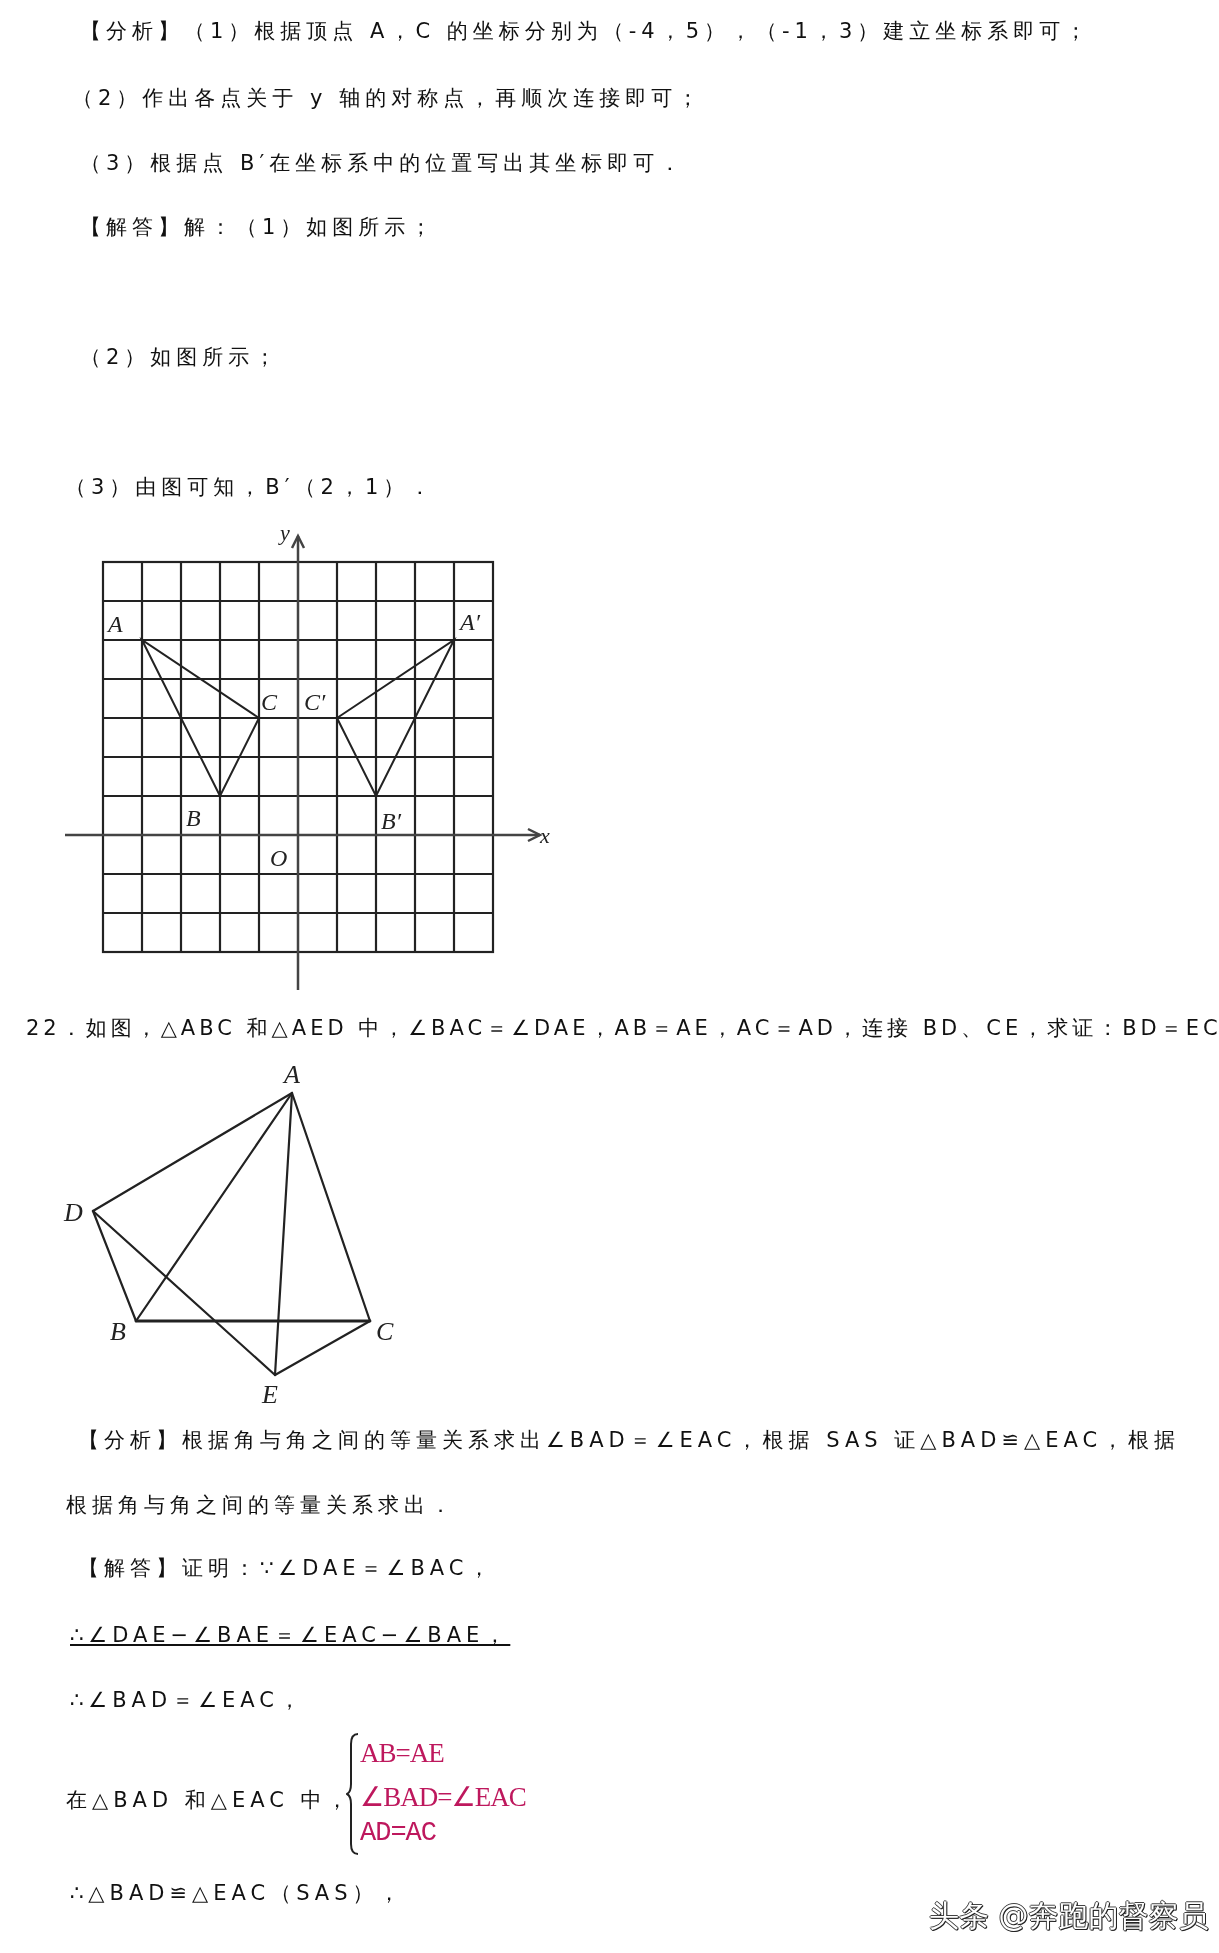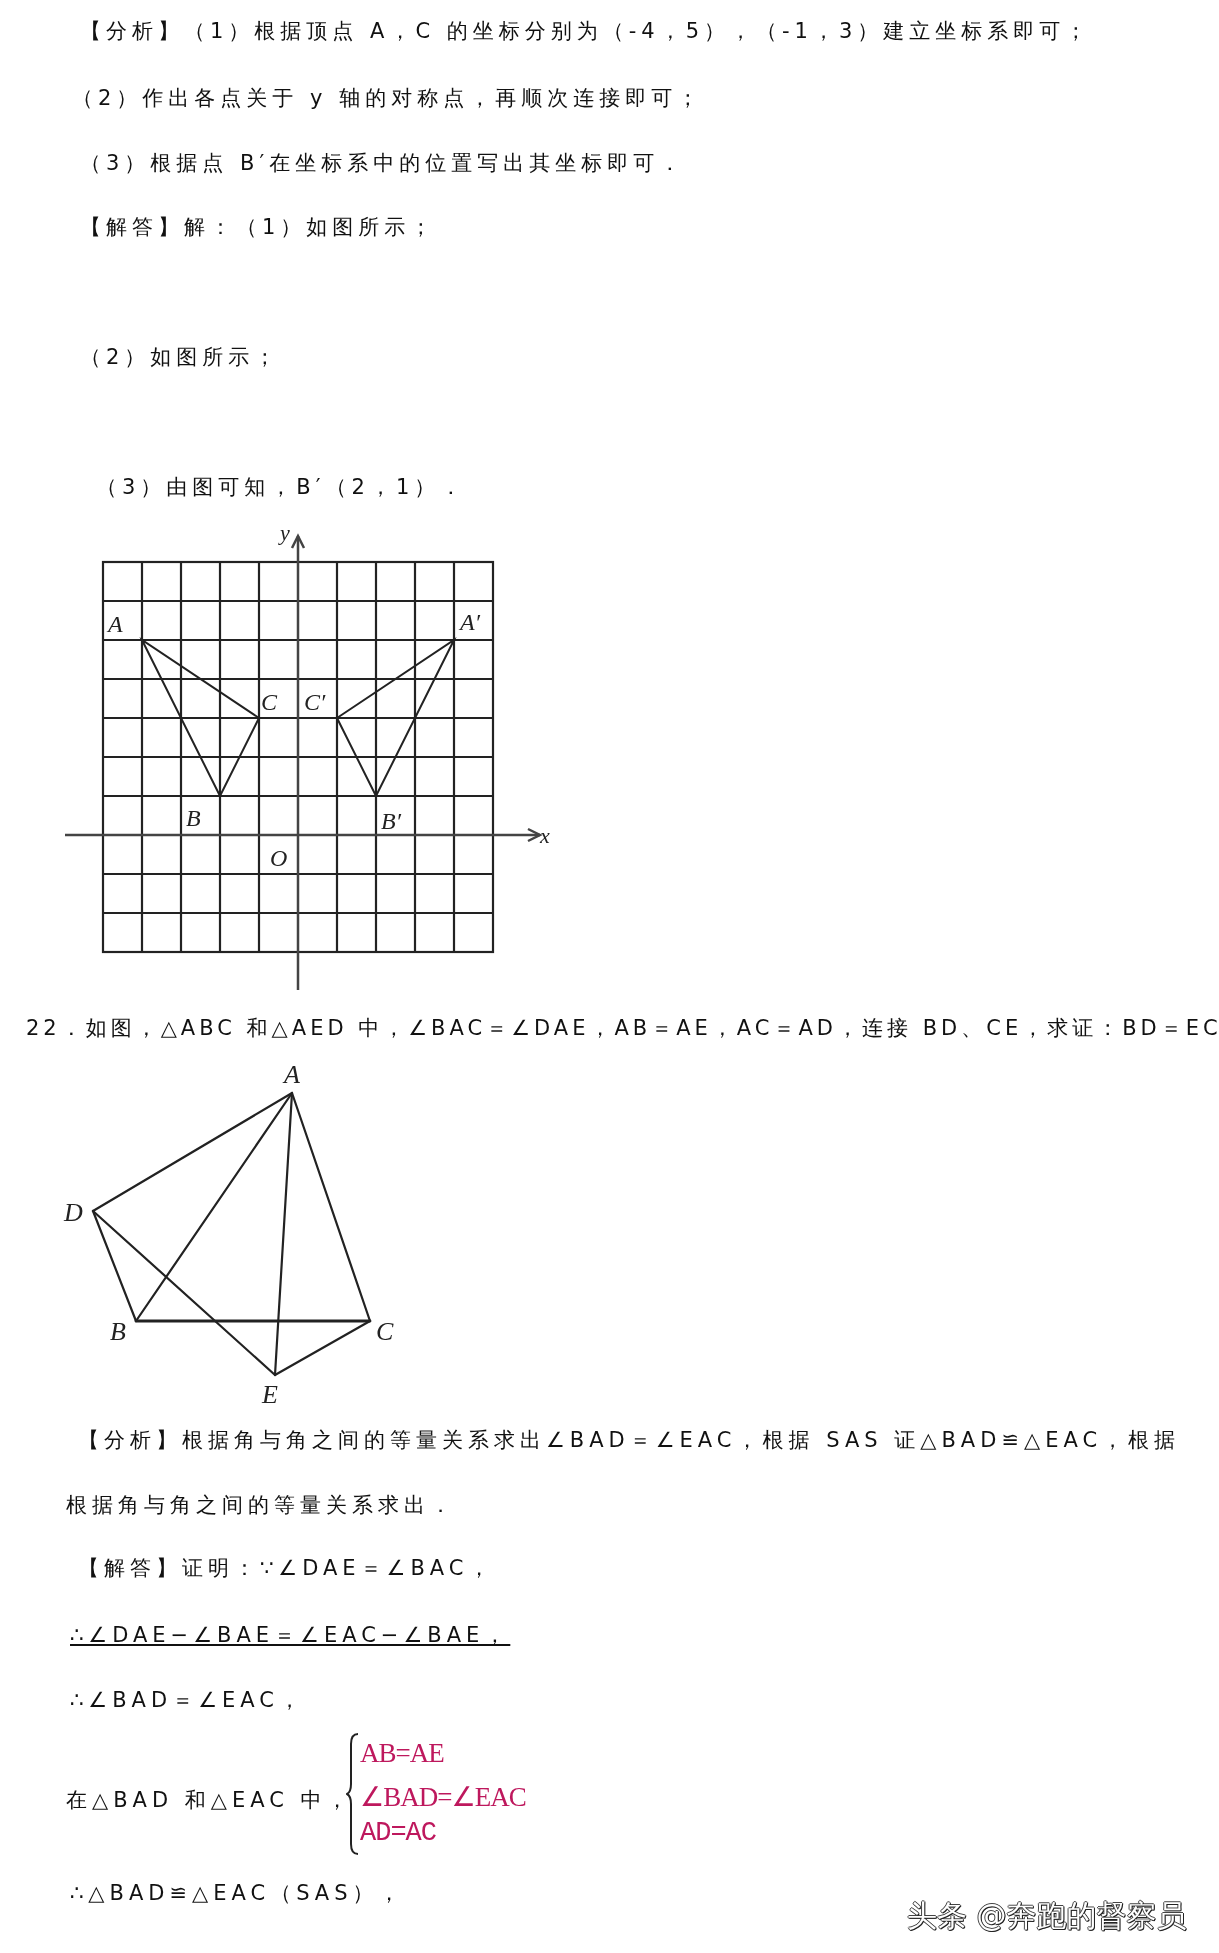--- a/index.html
+++ b/index.html
@@ -4,39 +4,39 @@
 <style>
   html, body { margin: 0; padding: 0; background: #ffffff; }
   body { width: 1219px; height: 1953px; position: relative; overflow: hidden;
          font-family: "DejaVu Sans", sans-serif; color: #111; }
   .line { position: absolute; font-size: 21px; letter-spacing: 5px; white-space: nowrap;
           line-height: 30px; transform: translateY(-15px); }
   .brace-group { position: absolute; left: 346px; top: 1732px; height: 124px; width: 220px; }
   .brace { position: absolute; left: 0; top: 0; width: 14px; height: 124px; }
   .eq { position: absolute; left: 14px; font-family: "Liberation Serif", serif; font-size: 27px;
         letter-spacing: -1px; white-space: nowrap; line-height: 30px; color: #be185d; }
-  .watermark { position: absolute; left: 907px; top: 1896px; font-size: 30px; color: #ffffff;
+  .watermark { position: absolute; left: 929px; top: 1896px; font-size: 30px; color: #ffffff;
                font-family: "DejaVu Sans", sans-serif; letter-spacing: 0px; white-space: nowrap;
                text-shadow: 1px 1px 0 #222, -1px 0 0 #444, 0 -1px 0 #444, 1px 0 0 #333, 0 1px 0 #333; }
   svg text { font-family: "Liberation Serif", serif; font-style: italic; }
   .fig { position: absolute; left: 0; top: 0; }
 </style>
 </head>
 <body>
 
 <div class="line" style="left:80px; top:31px;">
   <span>【分析】</span><span>（1）根据顶点 A，C 的坐标分别为（-4，5），（-1，3）建立坐标系即可；</span>
 </div>
 <div class="line" style="left:72px; top:98px;">（2）作出各点关于 y 轴的对称点，再顺次连接即可；</div>
 <div class="line" style="left:80px; top:163px;">（3）根据点 B′在坐标系中的位置写出其坐标即可．</div>
 <div class="line" style="left:80px; top:227px;">
   <span>【解答】</span><span>解：（1）如图所示；</span>
 </div>
 <div class="line" style="left:80px; top:357px;">（2）如图所示；</div>
-<div class="line" style="left:96px; top:487px;">（3）由图可知，B′（2，1）．</div>
+<div class="line" style="left:65px; top:487px;">（3）由图可知，B′（2，1）．</div>
 
 <svg class="fig" width="1219" height="1000" viewBox="0 0 1219 1000">
   <g stroke="#222" stroke-width="2.2" fill="none">
     <rect x="103" y="562" width="390" height="390"></rect>
     <line x1="142" y1="562" x2="142" y2="952"></line>
     <line x1="181" y1="562" x2="181" y2="952"></line>
     <line x1="220" y1="562" x2="220" y2="952"></line>
     <line x1="259" y1="562" x2="259" y2="952"></line>
     <line x1="337" y1="562" x2="337" y2="952"></line>
     <line x1="376" y1="562" x2="376" y2="952"></line>

